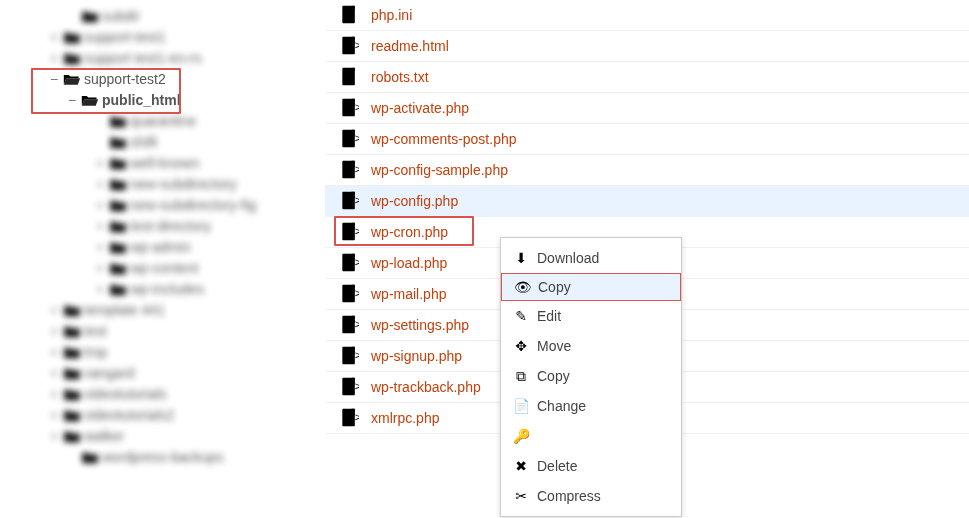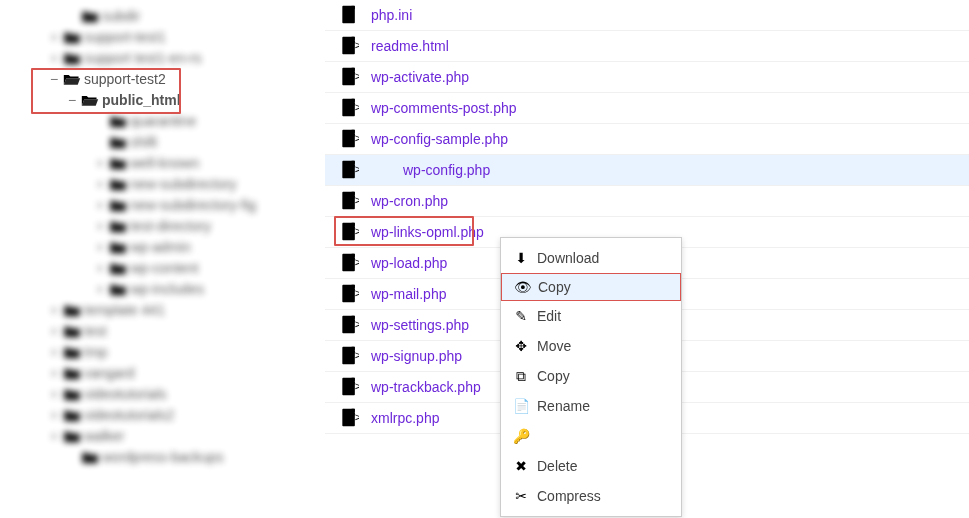--- a/index.html
+++ b/index.html
@@ -56,22 +56,22 @@
     .file-row {
       display: flex;
       align-items: center;
       height: 31px;
       border-bottom: 1px solid #f0f0f0;
       padding-left: 14px;
       cursor: default;
     }
     .file-row:nth-child(odd) { background: #fff; }
     .file-row .icon { width: 20px; height: 20px; margin-right: 12px; flex-shrink:0; }
-    .file-row .name { color: #6d28d9; }
-    .file-row.selected { background: #e9f3ff; gap: 32px; }
+    .file-row .name { color: #c2410c; }
+    .file-row.selected { background: #e9f3ff; }
 
     
     .file-highlight {
       position: absolute;
       border: 2px solid #d9534f;
       left: 334px; top: 216px;
       width: 140px; height: 30px;
       pointer-events:none;
       border-radius:1px;
     }
@@ -291,20 +291,26 @@
         </svg>
         <span class="name">php.ini</span>
       </div>
       <div class="file-row">
         <svg class="icon file-code">
           <use href="#sym-file-code"></use>
         </svg>
         <span class="name">readme.html</span>
       </div>
       <div class="file-row">
+        <svg class="icon file-plain">
+          <use href="#sym-file-plain"></use>
+        </svg>
+        <span class="name">robots.txt</span>
+      </div>
+      <div class="file-row">
         <svg class="icon file-code">
           <use href="#sym-file-code"></use>
         </svg>
         <span class="name">wp-activate.php</span>
       </div>
       <div class="file-row">
         <svg class="icon file-code">
           <use href="#sym-file-code"></use>
         </svg>
         <span class="name">wp-comments-post.php</span>
@@ -319,26 +325,20 @@
         <svg class="icon file-code">
           <use href="#sym-file-code"></use>
         </svg>
         <span class="name">wp-config.php</span>
       </div>
       <div class="file-row">
         <svg class="icon file-code">
           <use href="#sym-file-code"></use>
         </svg>
         <span class="name">wp-cron.php</span>
-      </div>
-      <div class="file-row">
-        <svg class="icon file-code">
-          <use href="#sym-file-code"></use>
-        </svg>
-        <span class="name">wp-links-opml.php</span>
       </div>
       <div class="file-row">
         <svg class="icon file-code">
           <use href="#sym-file-code"></use>
         </svg>
         <span class="name">wp-load.php</span>
       </div>
       <div class="file-row">
         <svg class="icon file-code">
           <use href="#sym-file-code"></use>
@@ -392,21 +392,21 @@
     <div class="ctx-item">
       <span class="ci-icon">✥</span>
       <span>Move</span>
     </div>
     <div class="ctx-item">
       <span class="ci-icon">⧉</span>
       <span>Copy</span>
     </div>
     <div class="ctx-item">
       <span class="ci-icon">📄</span>
-      <span>Rename</span>
+      <span>Change</span>
     </div>
     <div class="ctx-item">
       <span class="ci-icon">🔑</span>
     </div>
     <div class="ctx-item">
       <span class="ci-icon">✖</span>
       <span>Delete</span>
     </div>
     <div class="ctx-item">
       <span class="ci-icon">✂</span>

